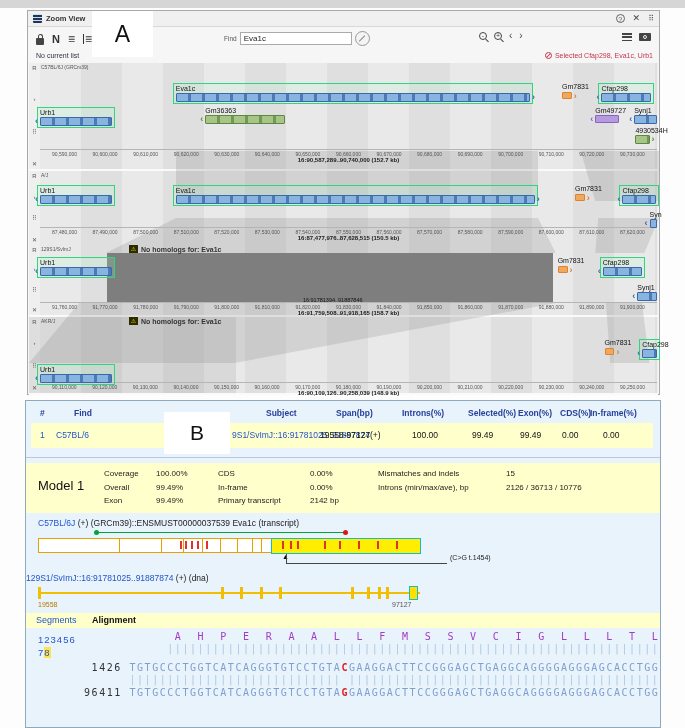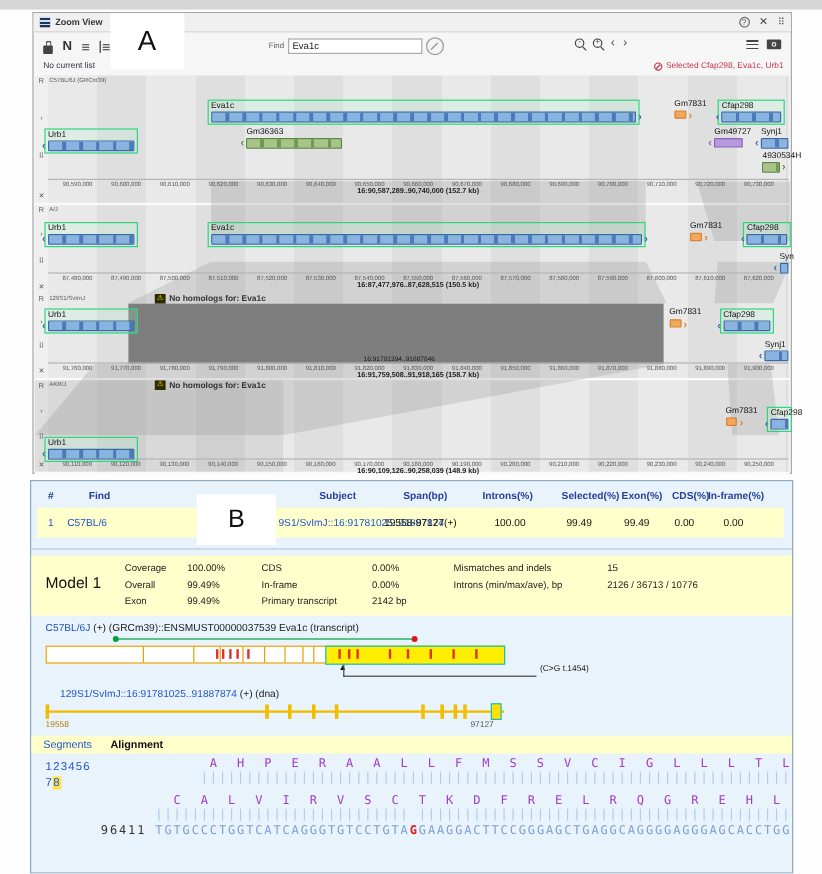--- a/index.html
+++ b/index.html
@@ -96,21 +96,21 @@
   .greenline{position:absolute;left:70px;top:131px;width:250px;border-top:1.6px solid #00a33a;}
   .greenline::before{content:"";position:absolute;left:-2px;top:-3.5px;width:5px;height:5px;border-radius:50%;background:#00a33a;}
   .greenline::after{content:"";position:absolute;right:-2px;top:-3.5px;width:5px;height:5px;border-radius:50%;background:#d81818;}
   .txbox{position:absolute;left:12px;top:137px;width:382px;height:15px;background:#ffffff;border:1.5px solid #e8a000;box-sizing:border-box;}
   .tx-yellow{position:absolute;left:61%;top:-1.5px;bottom:-1.5px;width:39.6%;background:#ffee00;border:1.5px solid #12bccc;box-sizing:border-box;}
   .tx-div{position:absolute;top:0;bottom:0;width:1px;background:#e8a000;}
   .tx-red{position:absolute;top:2px;height:8px;width:2px;background:#e03030;}
   .tx-arrow{position:absolute;left:256px;top:152px;font-size:7px;color:#111;}
   .tx-elbow{position:absolute;left:260px;top:153px;width:160px;height:9px;border-left:1px solid #444;border-bottom:1px solid #444;}
   .mutlabel{position:absolute;left:424px;top:153px;font-size:7px;color:#222;white-space:nowrap;}
-  .dnalabel{position:absolute;left:24px;top:172px;font-size:8.5px;color:#222;white-space:nowrap;}
+  .dnalabel{position:absolute;left:0;top:172px;font-size:8.5px;color:#222;white-space:nowrap;}
   .dnaline{position:absolute;left:12px;top:191px;width:382px;border-top:2.5px solid #f0c000;}
   .dna-tick{position:absolute;top:-7px;width:3px;height:12px;background:#f0c000;}
   .dna-end{position:absolute;left:97%;top:-8px;width:9px;height:14px;background:#ffe000;border:1.5px solid #12bccc;box-sizing:border-box;}
   .dnum1{position:absolute;left:12px;top:200px;font-size:7px;color:#b87700;}
   .dnum2{position:absolute;left:366px;top:200px;font-size:7px;color:#555;}
   .segbar{position:absolute;left:0;right:0;top:212px;height:15px;background:#ffffcc;}
   .seg-link{position:absolute;left:10px;top:2px;font-size:9px;color:#2255cc;}
   .seg-al{position:absolute;left:66px;top:2px;font-size:9px;color:#111;font-weight:bold;}
   .alignarea{position:absolute;left:0;right:0;top:230px;bottom:0;}
   .nav{position:absolute;left:12px;top:2px;font-size:9.5px;color:#2255cc;letter-spacing:1px;line-height:13px;}
@@ -571,18 +571,18 @@
       <div>123456</div>
       <div><span>7</span><span class="hl">8</span></div>
     </div>
 
     <div class="alblock">
       <div class="line"><span class="aa">            A  H  P  E  R  A  A  L  L  F  M  S  S  V  C  I  G  L  L  L  T  L</span></div>
       <div class="line"><span class="match">           |||||||||||||||||||||||||||||||||||||||||||||||||||||||||||||||||</span></div>
     </div>
 
     <div class="alblock b2">
-      <div class="line"><span class="aa">        C  A  L  V  I  R  V  S  C  T  K  D  F  R  E  L  R  Q  G  R  E  H  L</span></div>
+      <div class="line"><span class="num"> 1426 </span><span class="seq">TGTGCCCTGGTCATCAGGGTGTCCTGTA</span><span class="mut">C</span><span class="seq">GAAGGACTTCCGGGAGCTGAGGCAGGGGAGGGAGCACCTGG</span></div>
       <div class="line"><span class="match">      |||||||||||||||||||||||||||| |||||||||||||||||||||||||||||||||||||||||</span></div>
       <div class="line"><span class="num">96411 </span><span class="seq">TGTGCCCTGGTCATCAGGGTGTCCTGTA</span><span class="mut">G</span><span class="seq">GAAGGACTTCCGGGAGCTGAGGCAGGGGAGGGAGCACCTGG</span></div>
     </div>
   </div>
 </div>
 
 </body></html>

